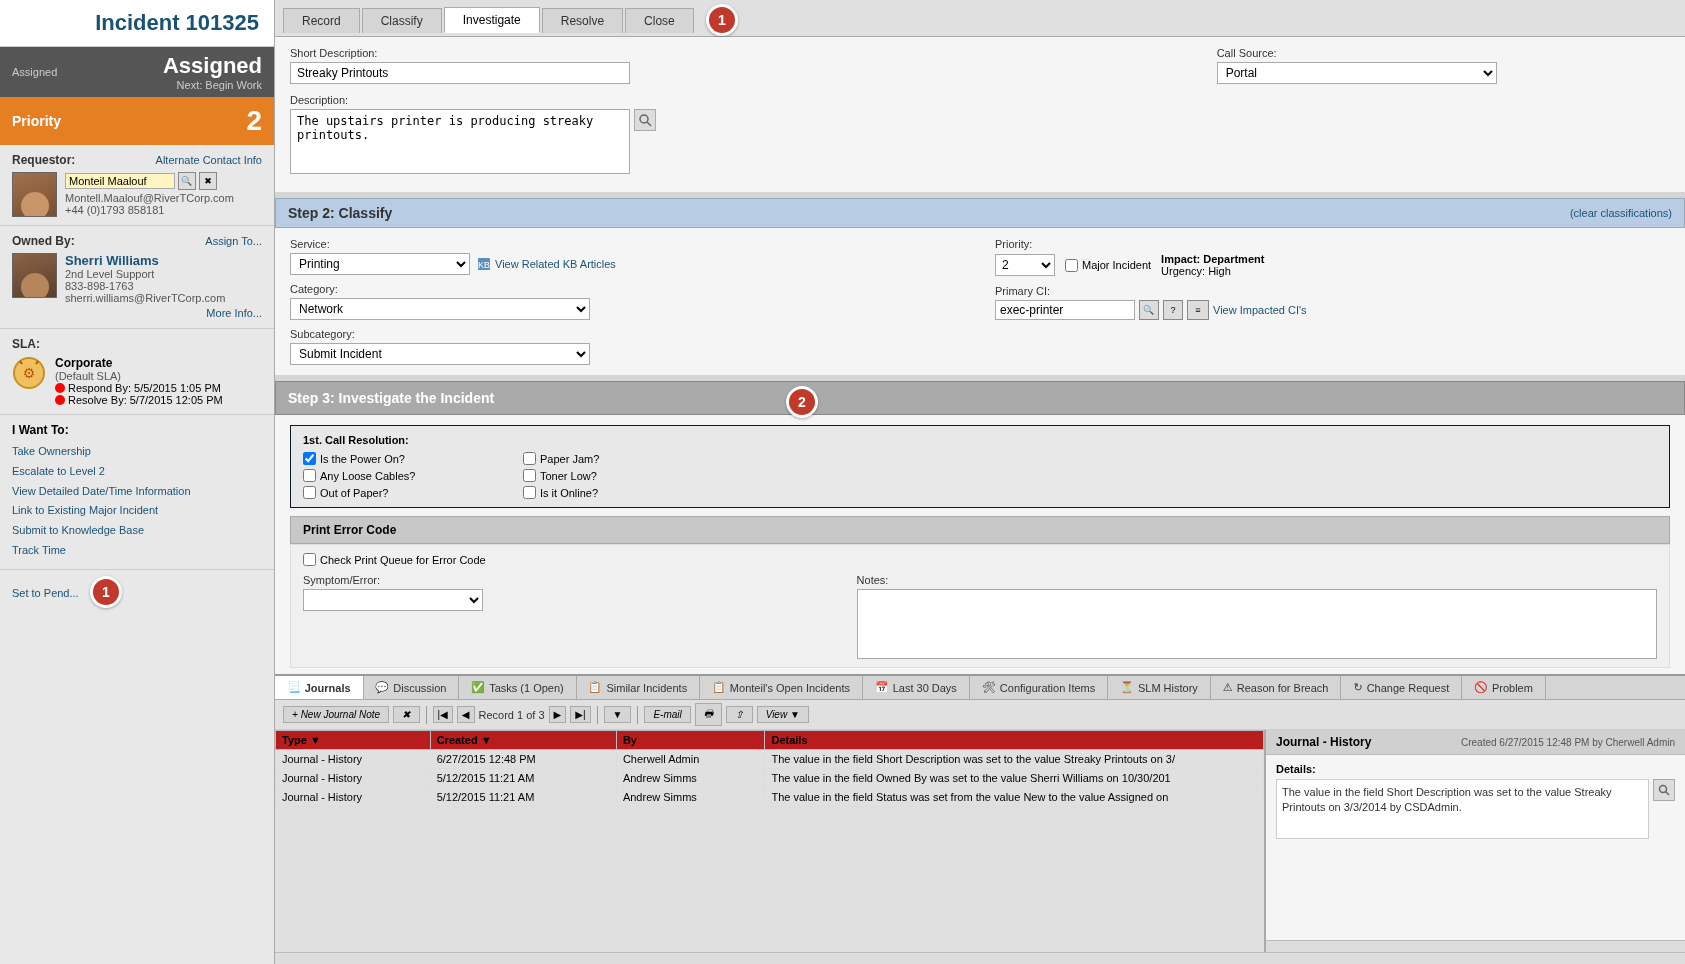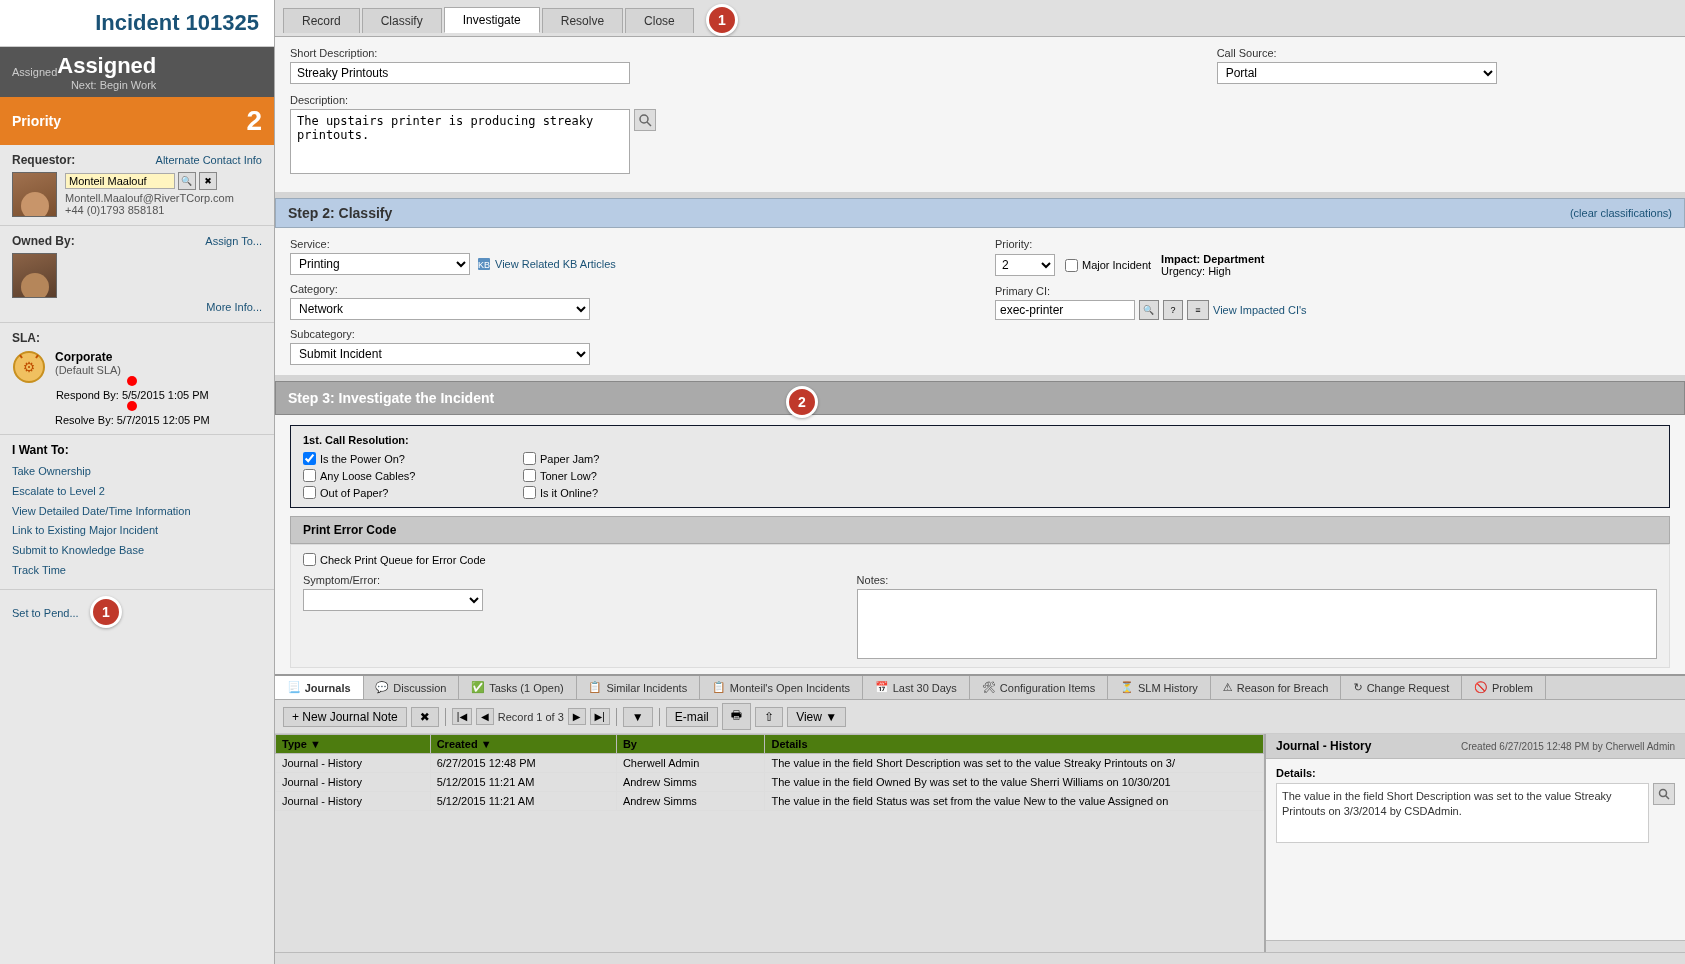--- a/index.html
+++ b/index.html
@@ -7,21 +7,21 @@
 
     
     .main-container { display: flex; width: 1685px; height: 964px; }
     
     
     .sidebar { width: 275px; min-width: 275px; background: #e8e8e8; border-right: 1px solid #aaa; display: flex; flex-direction: column; height: 100%; overflow: hidden; }
     
     .incident-title { background: #fff; padding: 10px 15px; text-align: right; border-bottom: 1px solid #ccc; }
     .incident-title h1 { font-size: 22px; color: #1a5276; font-weight: bold; }
     
-    .status-bar { background: #555; color: #fff; padding: 6px 12px; display: flex; align-items: center; }
+    .status-bar { background: #555; color: #fff; padding: 6px 12px; display: flex; justify-content: space-between; align-items: center; }
     .status-bar .status-label { font-size: 12px; }
     .status-bar .status-value { font-size: 22px; font-weight: bold; }
     .status-bar .next-text { font-size: 11px; color: #ccc; }
     
     .priority-bar { background: #e67e22; color: #fff; padding: 8px 12px; display: flex; justify-content: space-between; align-items: center; }
     .priority-bar .priority-label { font-size: 14px; font-weight: bold; }
     .priority-bar .priority-num { font-size: 28px; font-weight: bold; }
     
     .sidebar-section { padding: 8px 12px; border-bottom: 1px solid #ccc; background: #e8e8e8; }
     .sidebar-section-header { display: flex; justify-content: space-between; align-items: center; margin-bottom: 5px; }
@@ -32,21 +32,21 @@
     .avatar { width: 45px; height: 45px; background: #888; border: 1px solid #666; flex-shrink: 0; overflow: hidden; }
     .person-info { flex: 1; }
     .person-name { font-size: 13px; font-weight: bold; color: #1a5276; }
     .person-detail { font-size: 11px; color: #555; }
     .person-name-input { background: #fff5c0; border: 1px solid #aaa; padding: 1px 3px; font-size: 11px; width: 110px; }
     .small-btn { width: 18px; height: 18px; border: 1px solid #888; background: #ddd; cursor: pointer; font-size: 9px; display: flex; align-items: center; justify-content: center; }
     .sla-content { display: flex; gap: 8px; align-items: flex-start; }
     .sla-icon { width: 35px; height: 35px; flex-shrink: 0; }
     .sla-name { font-weight: bold; font-size: 12px; }
     .sla-detail { font-size: 11px; color: #555; }
-    .sla-respond { font-size: 11px; display: flex; align-items: center; gap: 3px; flex-direction: column; }
+    .sla-respond { font-size: 11px; display: flex; align-items: center; gap: 3px; }
     .red-dot { width: 10px; height: 10px; background: red; border-radius: 50%; display: inline-block; }
     
     .i-want-to { padding: 8px 12px; border-bottom: 1px solid #ccc; }
     .i-want-to-title { font-weight: bold; font-size: 12px; margin-bottom: 5px; }
     .i-want-to a { display: block; color: #1a5276; text-decoration: none; font-size: 11px; line-height: 1.8; }
     
     
     .badge-circle { width: 32px; height: 32px; border-radius: 50%; display: flex; align-items: center; justify-content: center; color: #fff; font-size: 14px; font-weight: bold; border: 3px solid #fff; box-shadow: 0 1px 3px rgba(0,0,0,0.3); cursor: pointer; }
     .badge-1 { background: #c0392b; }
     .badge-2 { background: #c0392b; }
@@ -111,30 +111,30 @@
     .notes-area { width: 100%; height: 70px; border: 1px solid #aaa; padding: 4px; background: #fff; resize: none; }
     
     
     .bottom-area { height: 290px; background: #e0e0e0; border-top: 2px solid #999; display: flex; flex-direction: column; }
     
     .bottom-tabs { display: flex; background: #d5d5d5; border-bottom: 1px solid #aaa; overflow-x: auto; white-space: nowrap; }
     .bottom-tab { padding: 5px 12px; border-right: 1px solid #aaa; cursor: pointer; font-size: 11px; color: #333; display: flex; align-items: center; gap: 4px; white-space: nowrap; }
     .bottom-tab.active { background: #fff; font-weight: bold; }
     
     .bottom-toolbar { display: flex; align-items: center; gap: 4px; padding: 3px 8px; background: #e0e0e0; border-bottom: 1px solid #ccc; }
-    .toolbar-btn { padding: 2px 8px; border: 1px solid #aaa; background: #d5d5d5; cursor: pointer; font-size: 12px; }
+    .toolbar-btn { padding: 2px 8px; border: 1px solid #aaa; background: #d5d5d5; cursor: pointer; font-size: 10px; font-style: italic; }
     .toolbar-sep { width: 1px; height: 18px; background: #999; margin: 0 2px; }
     .toolbar-text { font-size: 11px; color: #333; }
     .nav-btn { padding: 2px 4px; border: 1px solid #aaa; background: #d5d5d5; cursor: pointer; font-size: 10px; }
     
     .bottom-content { flex: 1; display: flex; overflow: hidden; }
     
     .journal-table { flex: 1; overflow-y: auto; border-right: 1px solid #aaa; }
     .journal-table table { width: 100%; border-collapse: collapse; font-size: 11px; }
-    .journal-table th { background: #4d7c0f; border: 1px solid #bbb; padding: 3px 6px; text-align: left; font-weight: bold; position: sticky; top: 0; }
+    .journal-table th { background: #b91c1c; border: 1px solid #bbb; padding: 3px 6px; text-align: left; font-weight: bold; position: sticky; top: 0; }
     .journal-table td { border: 1px solid #ddd; padding: 3px 6px; vertical-align: top; white-space: nowrap; overflow: hidden; text-overflow: ellipsis; max-width: 200px; }
     
     .journal-detail { width: 420px; background: #f5f5f5; border-left: 1px solid #aaa; display: flex; flex-direction: column; overflow: hidden; }
     .journal-detail-header { background: #d0d0d0; padding: 5px 10px; display: flex; justify-content: space-between; align-items: center; border-bottom: 1px solid #bbb; }
     .journal-detail-title { font-size: 12px; font-weight: bold; }
     .journal-detail-date { font-size: 10px; color: #555; }
     .journal-detail-body { padding: 8px 10px; flex: 1; overflow-y: auto; }
     .detail-label { font-size: 11px; font-weight: bold; margin-bottom: 4px; }
     .detail-text { font-size: 11px; color: #333; line-height: 1.4; border: 1px solid #ccc; padding: 5px; background: #fff; min-height: 60px; }
     
@@ -200,20 +200,26 @@
     <div class="sidebar-section">
       <div class="sidebar-section-header">
         <span class="sidebar-section-title">Owned By:</span>
         <a class="sidebar-link">Assign To...</a>
       </div>
       <div class="person-row">
         <div class="avatar sherri-avatar">
           <div class="avatar-shape" style="background: linear-gradient(160deg,#8B6347,#5a3e2b); display:flex; align-items:flex-end; justify-content:center; overflow:hidden;">
             <div style="width:28px; height:28px; background:#b5865a; border-radius:50%; margin-bottom:-4px;"></div>
           </div>
+        </div>
+        <div class="person-info">
+          <div class="person-name">Sherri Williams</div>
+          <div class="person-detail">2nd Level Support</div>
+          <div class="person-detail">833-898-1763</div>
+          <div class="person-detail">sherri.williams@RiverTCorp.com</div>
         </div>
       </div>
       <div style="text-align:right; margin-top:2px;">
         <a class="sidebar-link">More Info...</a>
       </div>
     </div>
 
     <div class="sidebar-section">
       <div class="sidebar-section-header">
         <span class="sidebar-section-title">SLA:</span>

